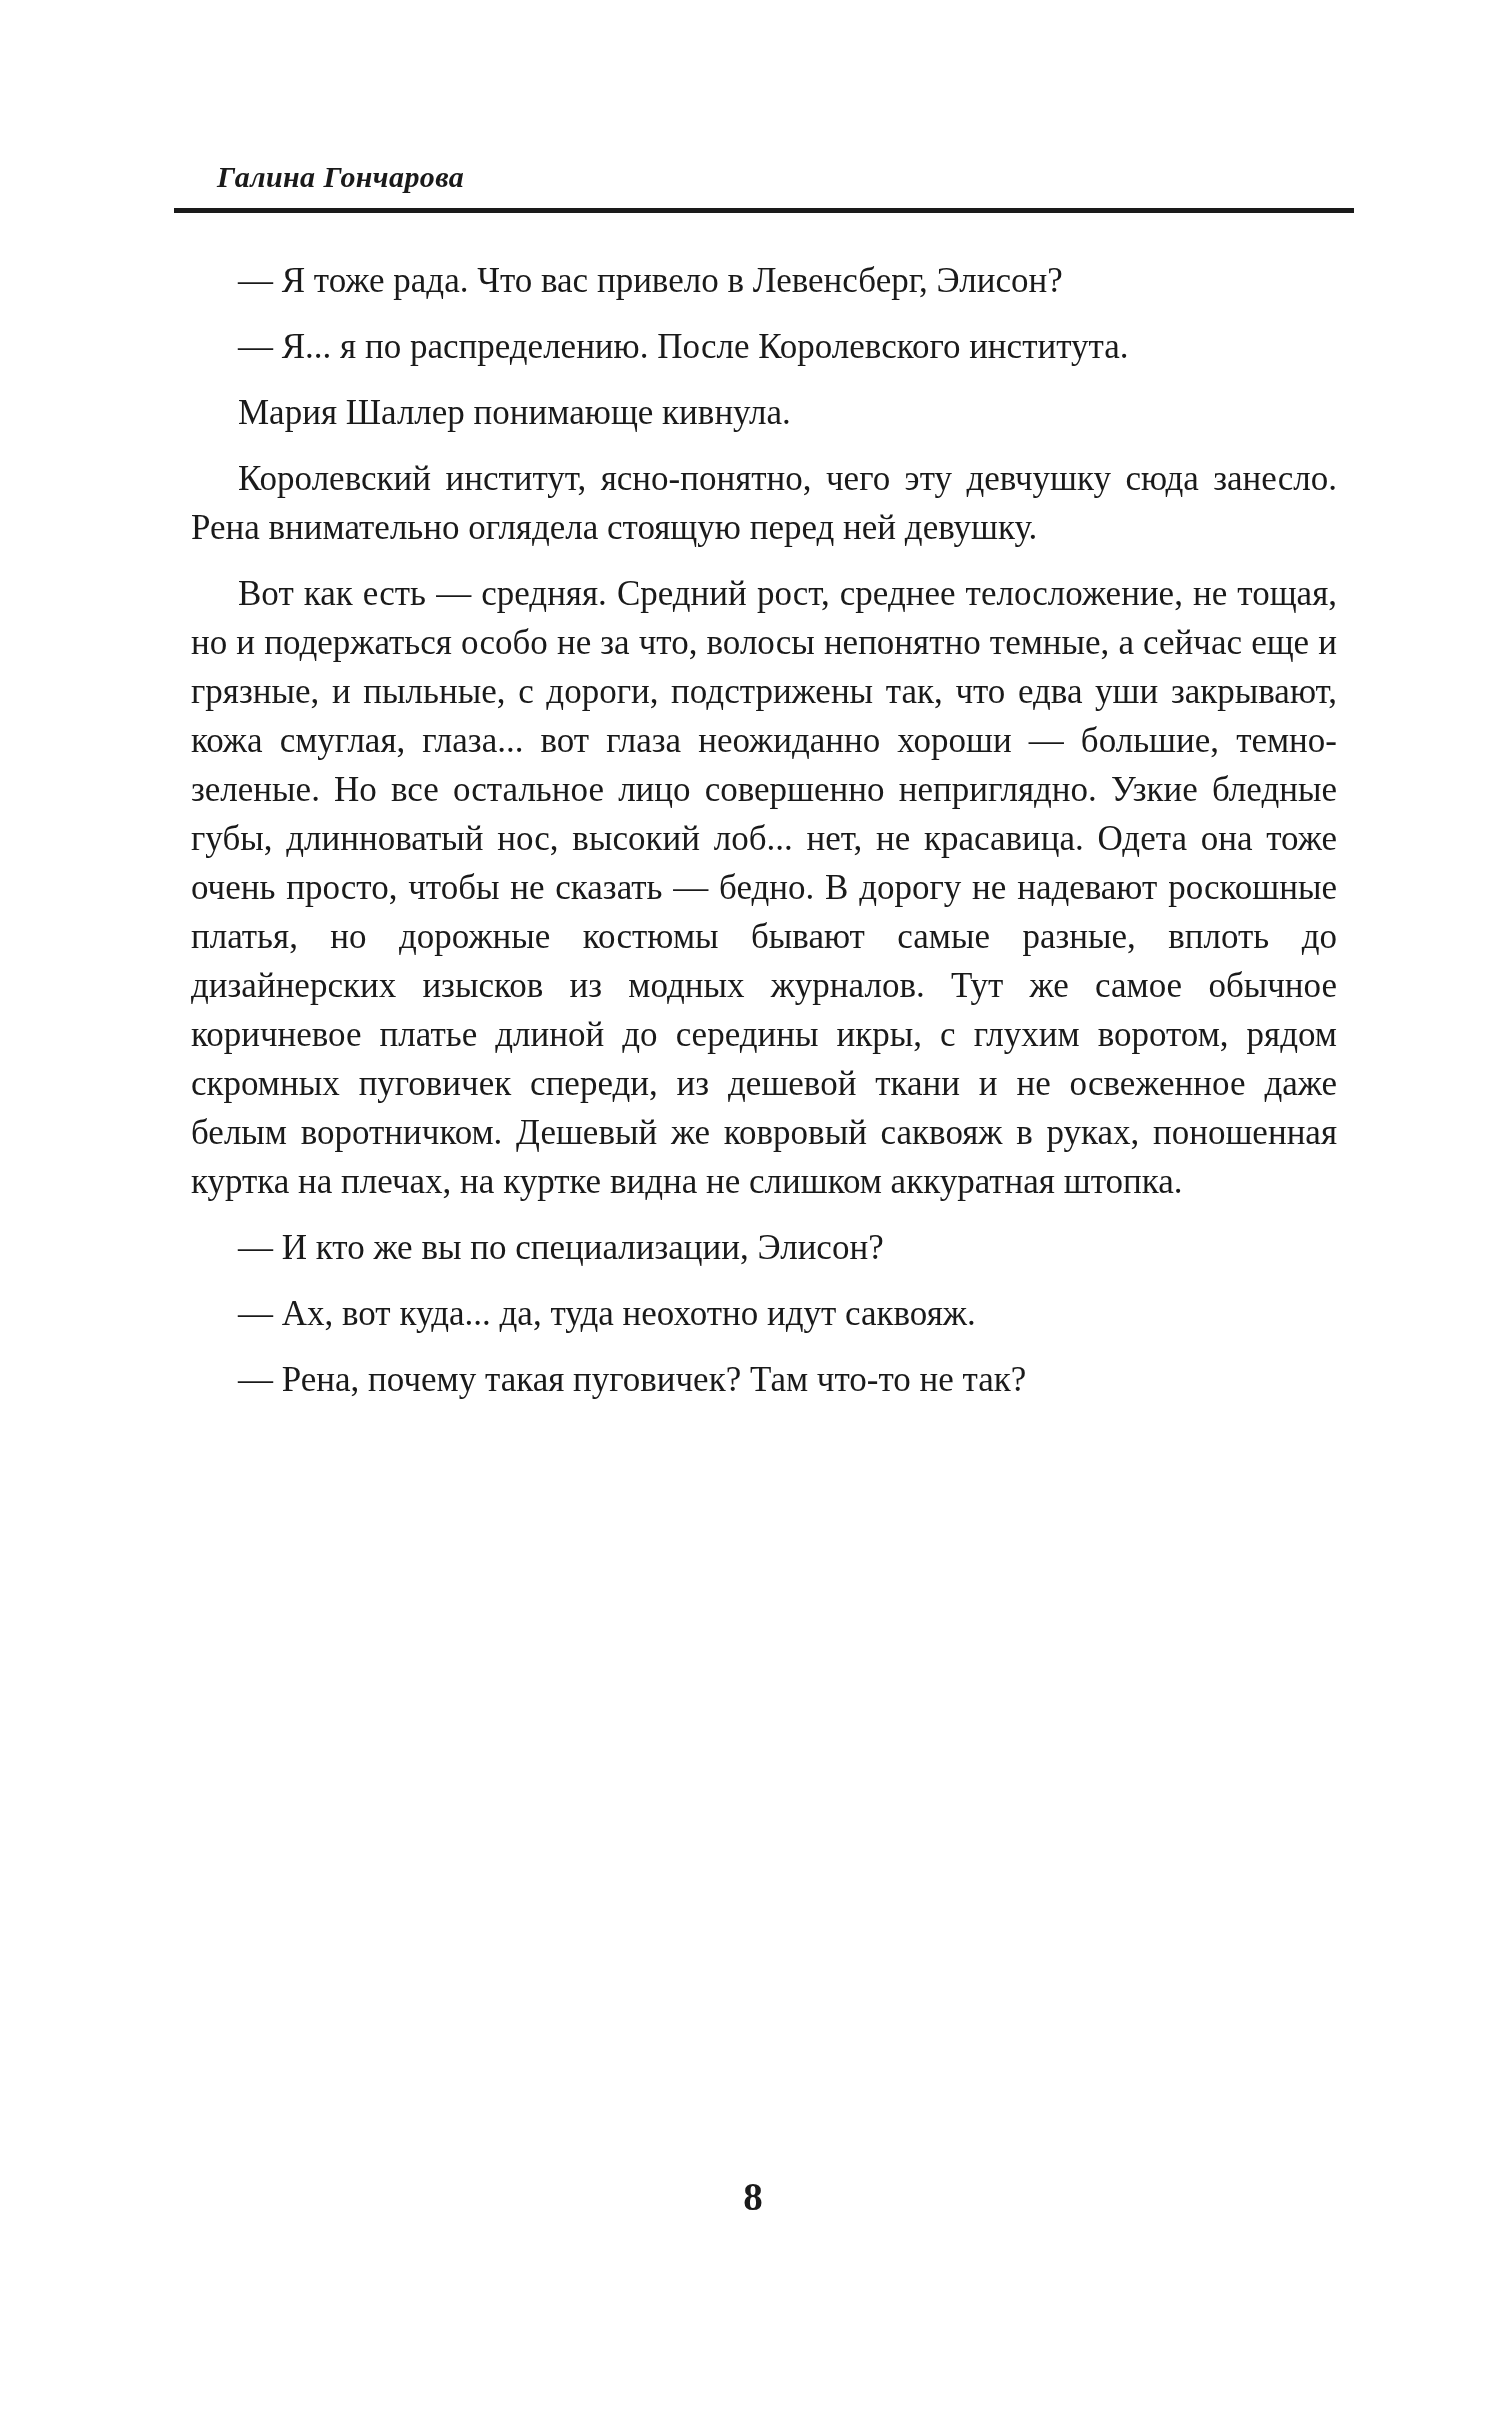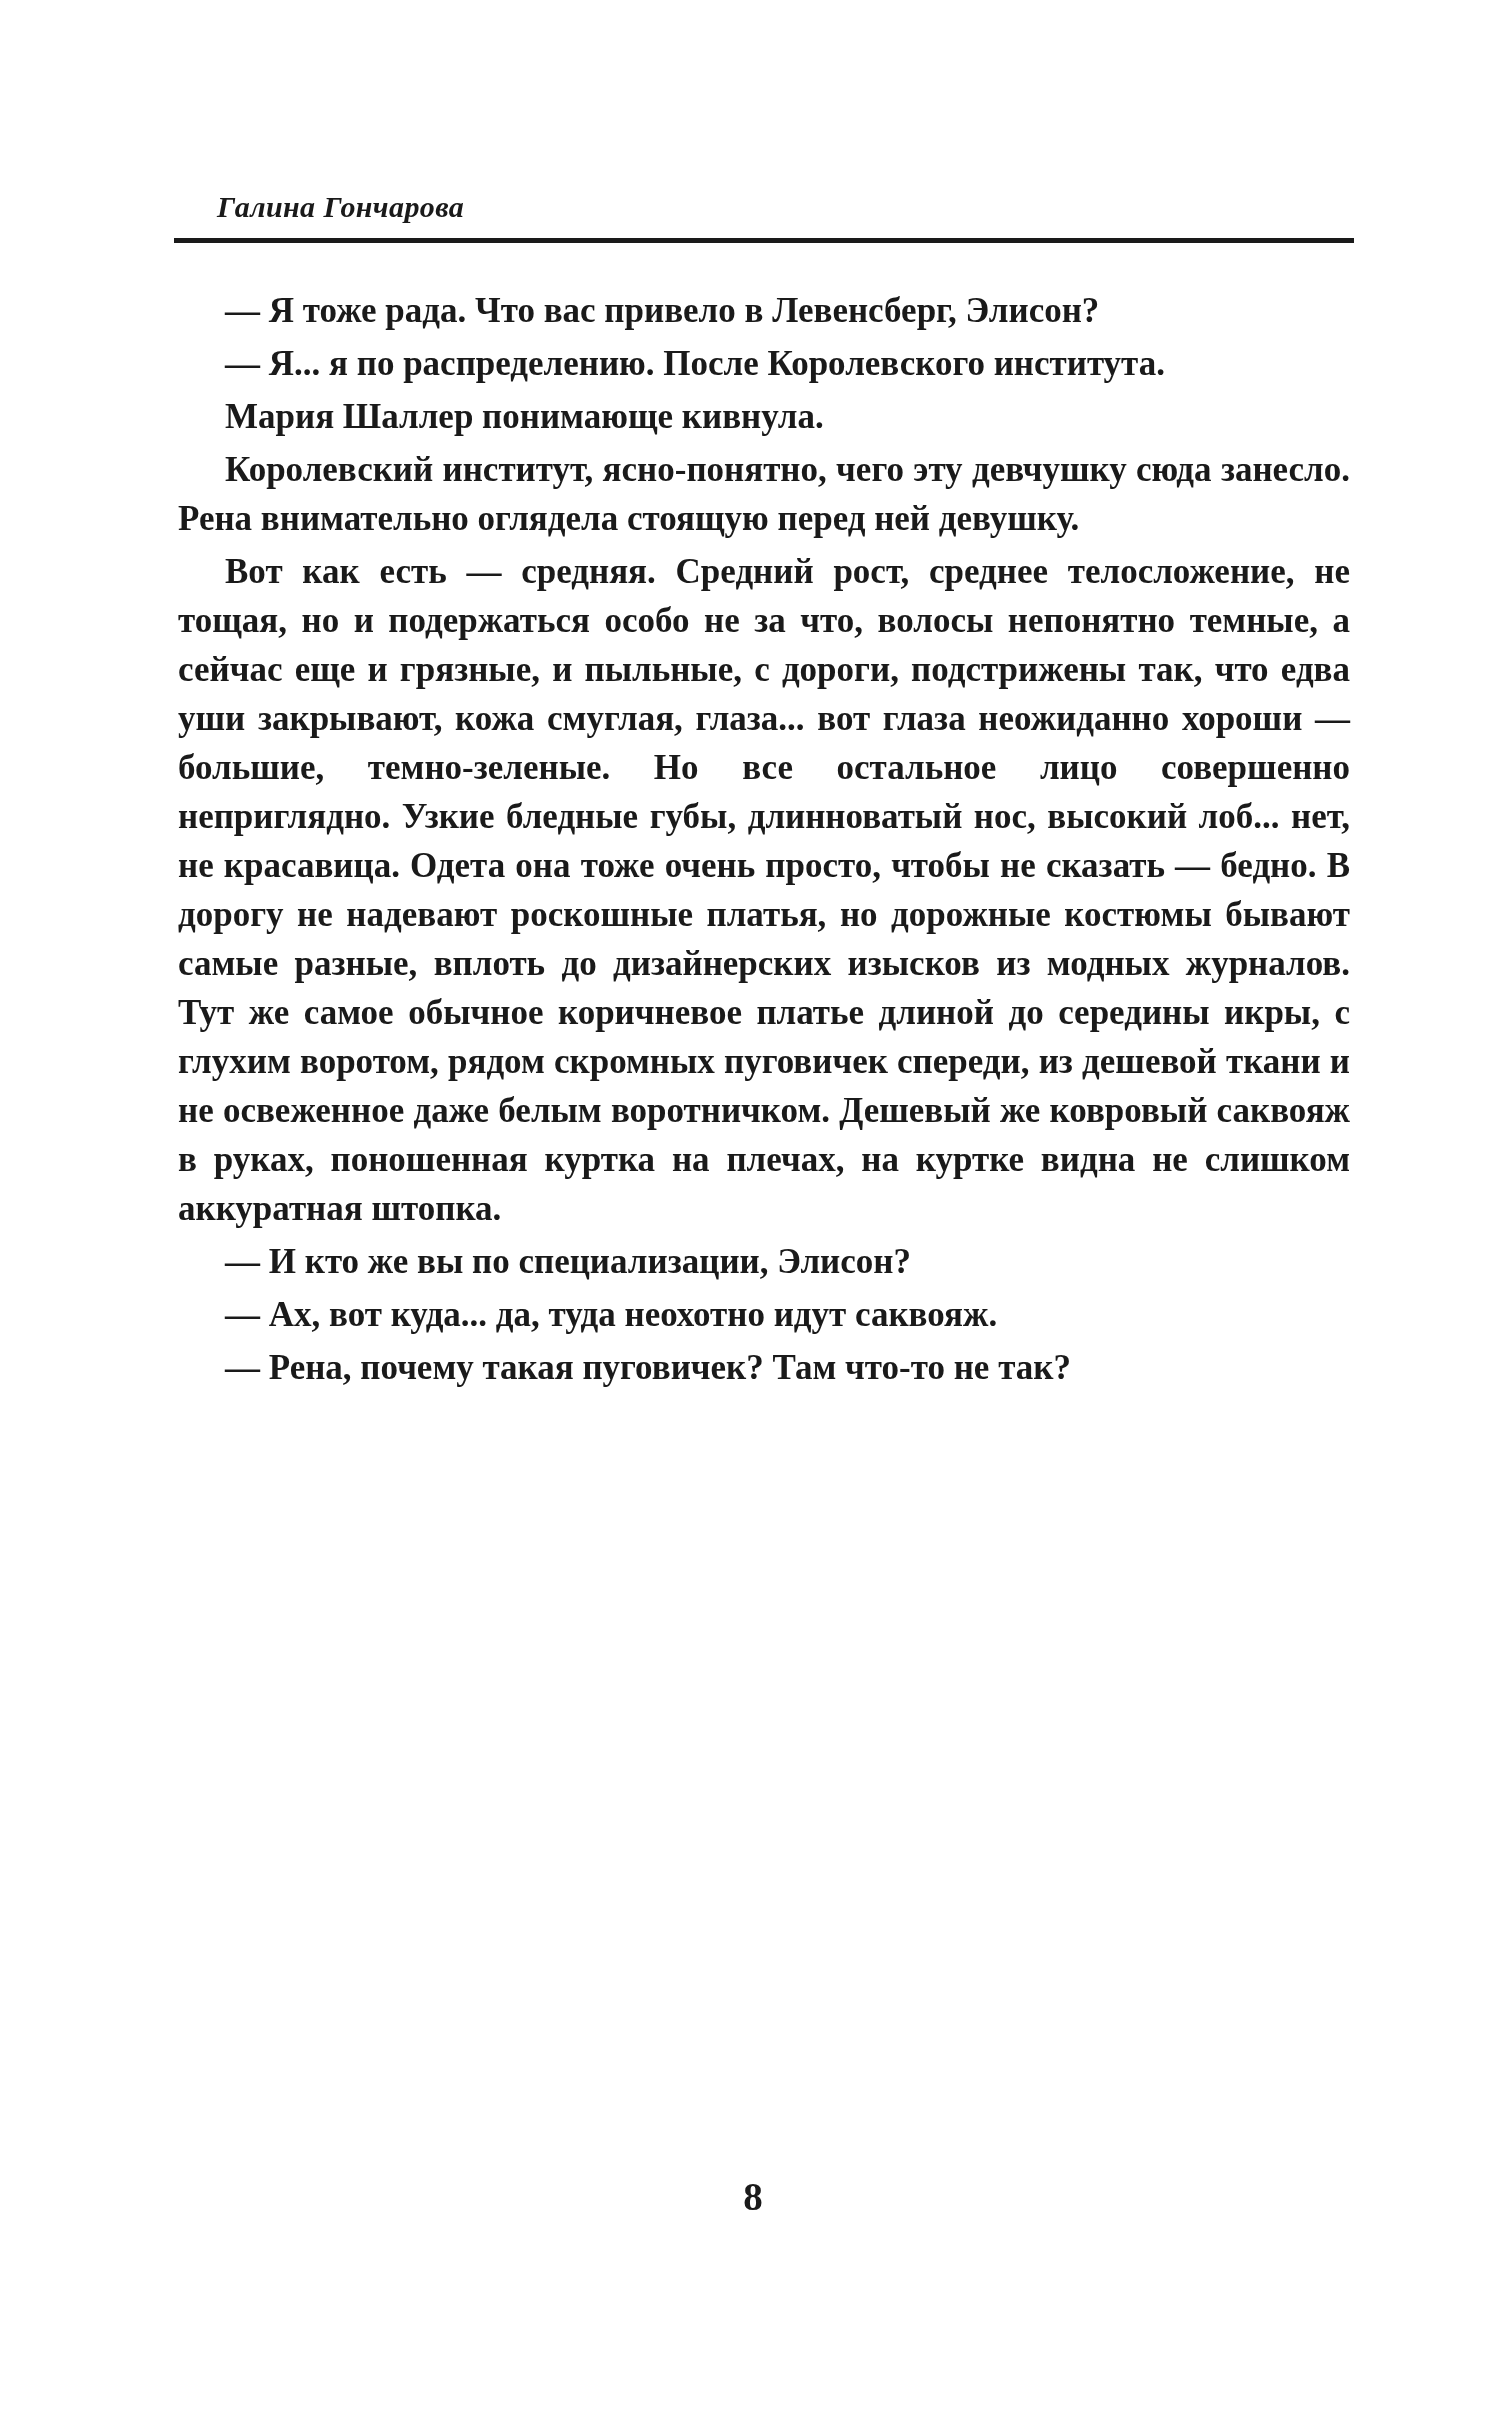--- a/index.html
+++ b/index.html
@@ -11,21 +11,21 @@
     position: relative;
     width: 1506px;
     height: 2432px;
     background: #ffffff;
     overflow: hidden;
     box-sizing: border-box;
   }
   .content {
     position: absolute;
     left: 174px;
-    top: 192px;
+    top: 162px;
     width: 1180px;
   }
   .running-head {
     font-family: "Liberation Serif", "DejaVu Serif", serif;
     font-weight: bold;
     font-style: italic;
     font-size: 30px;
     letter-spacing: 0.4px;
     color: #1a1a1a;
     line-height: 1.0;
@@ -43,24 +43,23 @@
     font-family: "Liberation Serif", "DejaVu Serif", serif;
     font-size: 35px;
     line-height: 49px;
     color: #1a1a1a;
     text-align: justify;
     text-justify: inter-word;
     hyphens: manual;
     -webkit-hyphens: manual;
   }
   .body-text p {
-    margin: 4px;
+    margin: 17px;
     text-indent: 47px;
     text-align: justify;
-    font-weight: bold;
   }
   .folio {
     position: absolute;
     left: 0;
     right: 0;
     top: 2174px;
     text-align: center;
     font-family: "Liberation Serif", "DejaVu Serif", serif;
     font-weight: bold;
     font-size: 39px;

